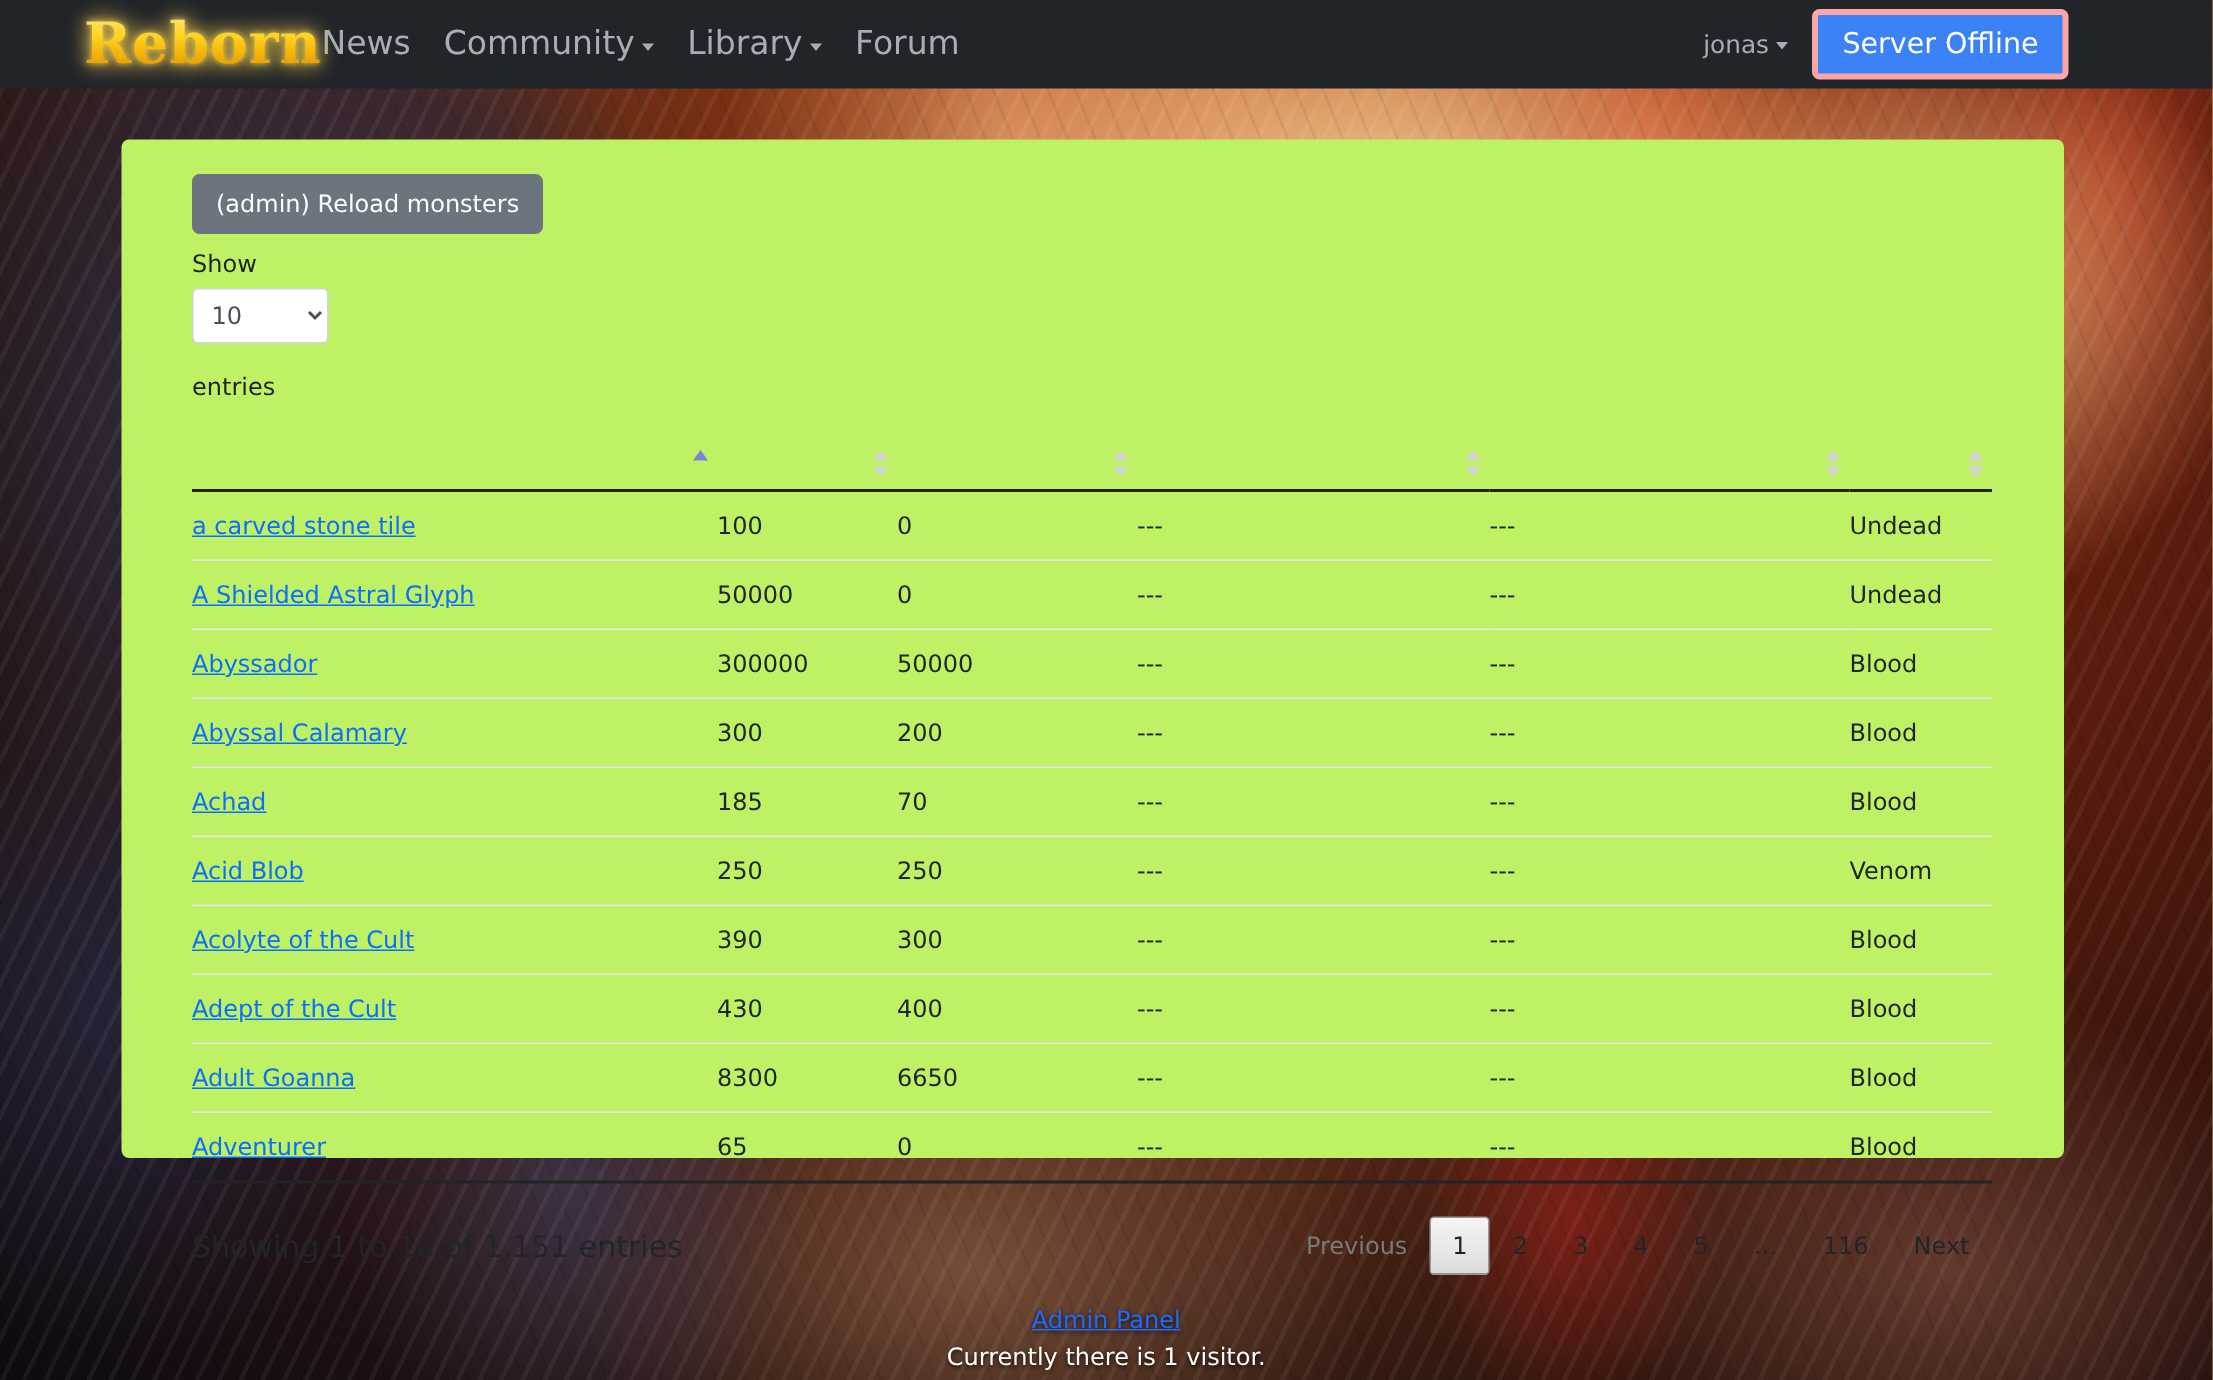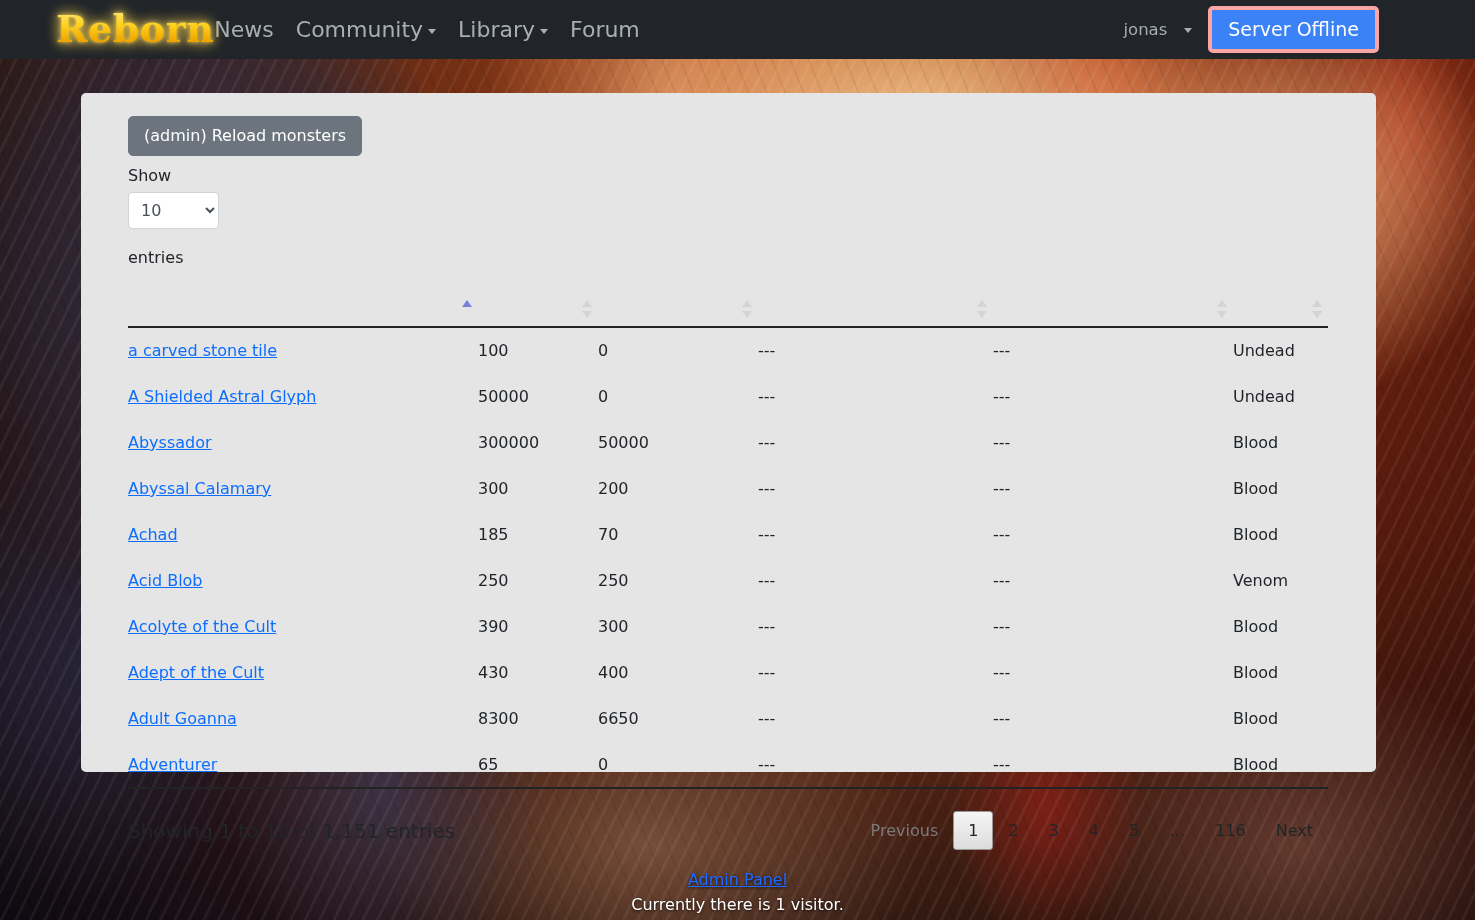--- a/index.html
+++ b/index.html
@@ -68,32 +68,32 @@
   .nav-link {
     color: #a7aeb4; font-size: 22px; text-decoration: none;
     display: inline-flex; align-items: center; gap: 5px; cursor: pointer;
   }
   .caret {
     width: 0; height: 0; display: inline-block;
     border-left: 4.5px solid transparent; border-right: 4.5px solid transparent;
     border-top: 5px solid currentColor; margin-top: 3px;
   }
   .nav-right { margin-left: auto; display: flex; align-items: center; gap: 16px; }
-  #user-menu { color: #a7aeb4; font-size: 16.5px; display: inline-flex; align-items: center; gap: 17px; cursor: pointer; }
+  #user-menu { color: #a7aeb4; font-size: 16.5px; display: inline-flex; align-items: center; gap: 5px; cursor: pointer; }
   #server-status-btn {
     background: #3b82f6; color: #fff; border: 4px solid #fca5a5;
     border-radius: 5px; font-size: 19px; padding: 8px 16px;
     cursor: pointer; font-family: inherit; line-height: 1.2;
   }
 
   
   #content-card {
     position: absolute; left: 81px; top: 93px;
     width: 1295px; height: 679px;
-    background: #e5e5e5; border-radius: 5px;
+    background: #bef264; border-radius: 5px;
     z-index: 3;
   }
   #card-inner { padding: 23px 48px 0 47px; }
 
   #reload-monsters-btn {
     background: #6c757d; border: 1px solid #6c757d; color: #fff;
     font-size: 16px; padding: 9px 15px; border-radius: 5px;
     font-family: inherit; cursor: pointer; line-height: 1.25;
   }
 

